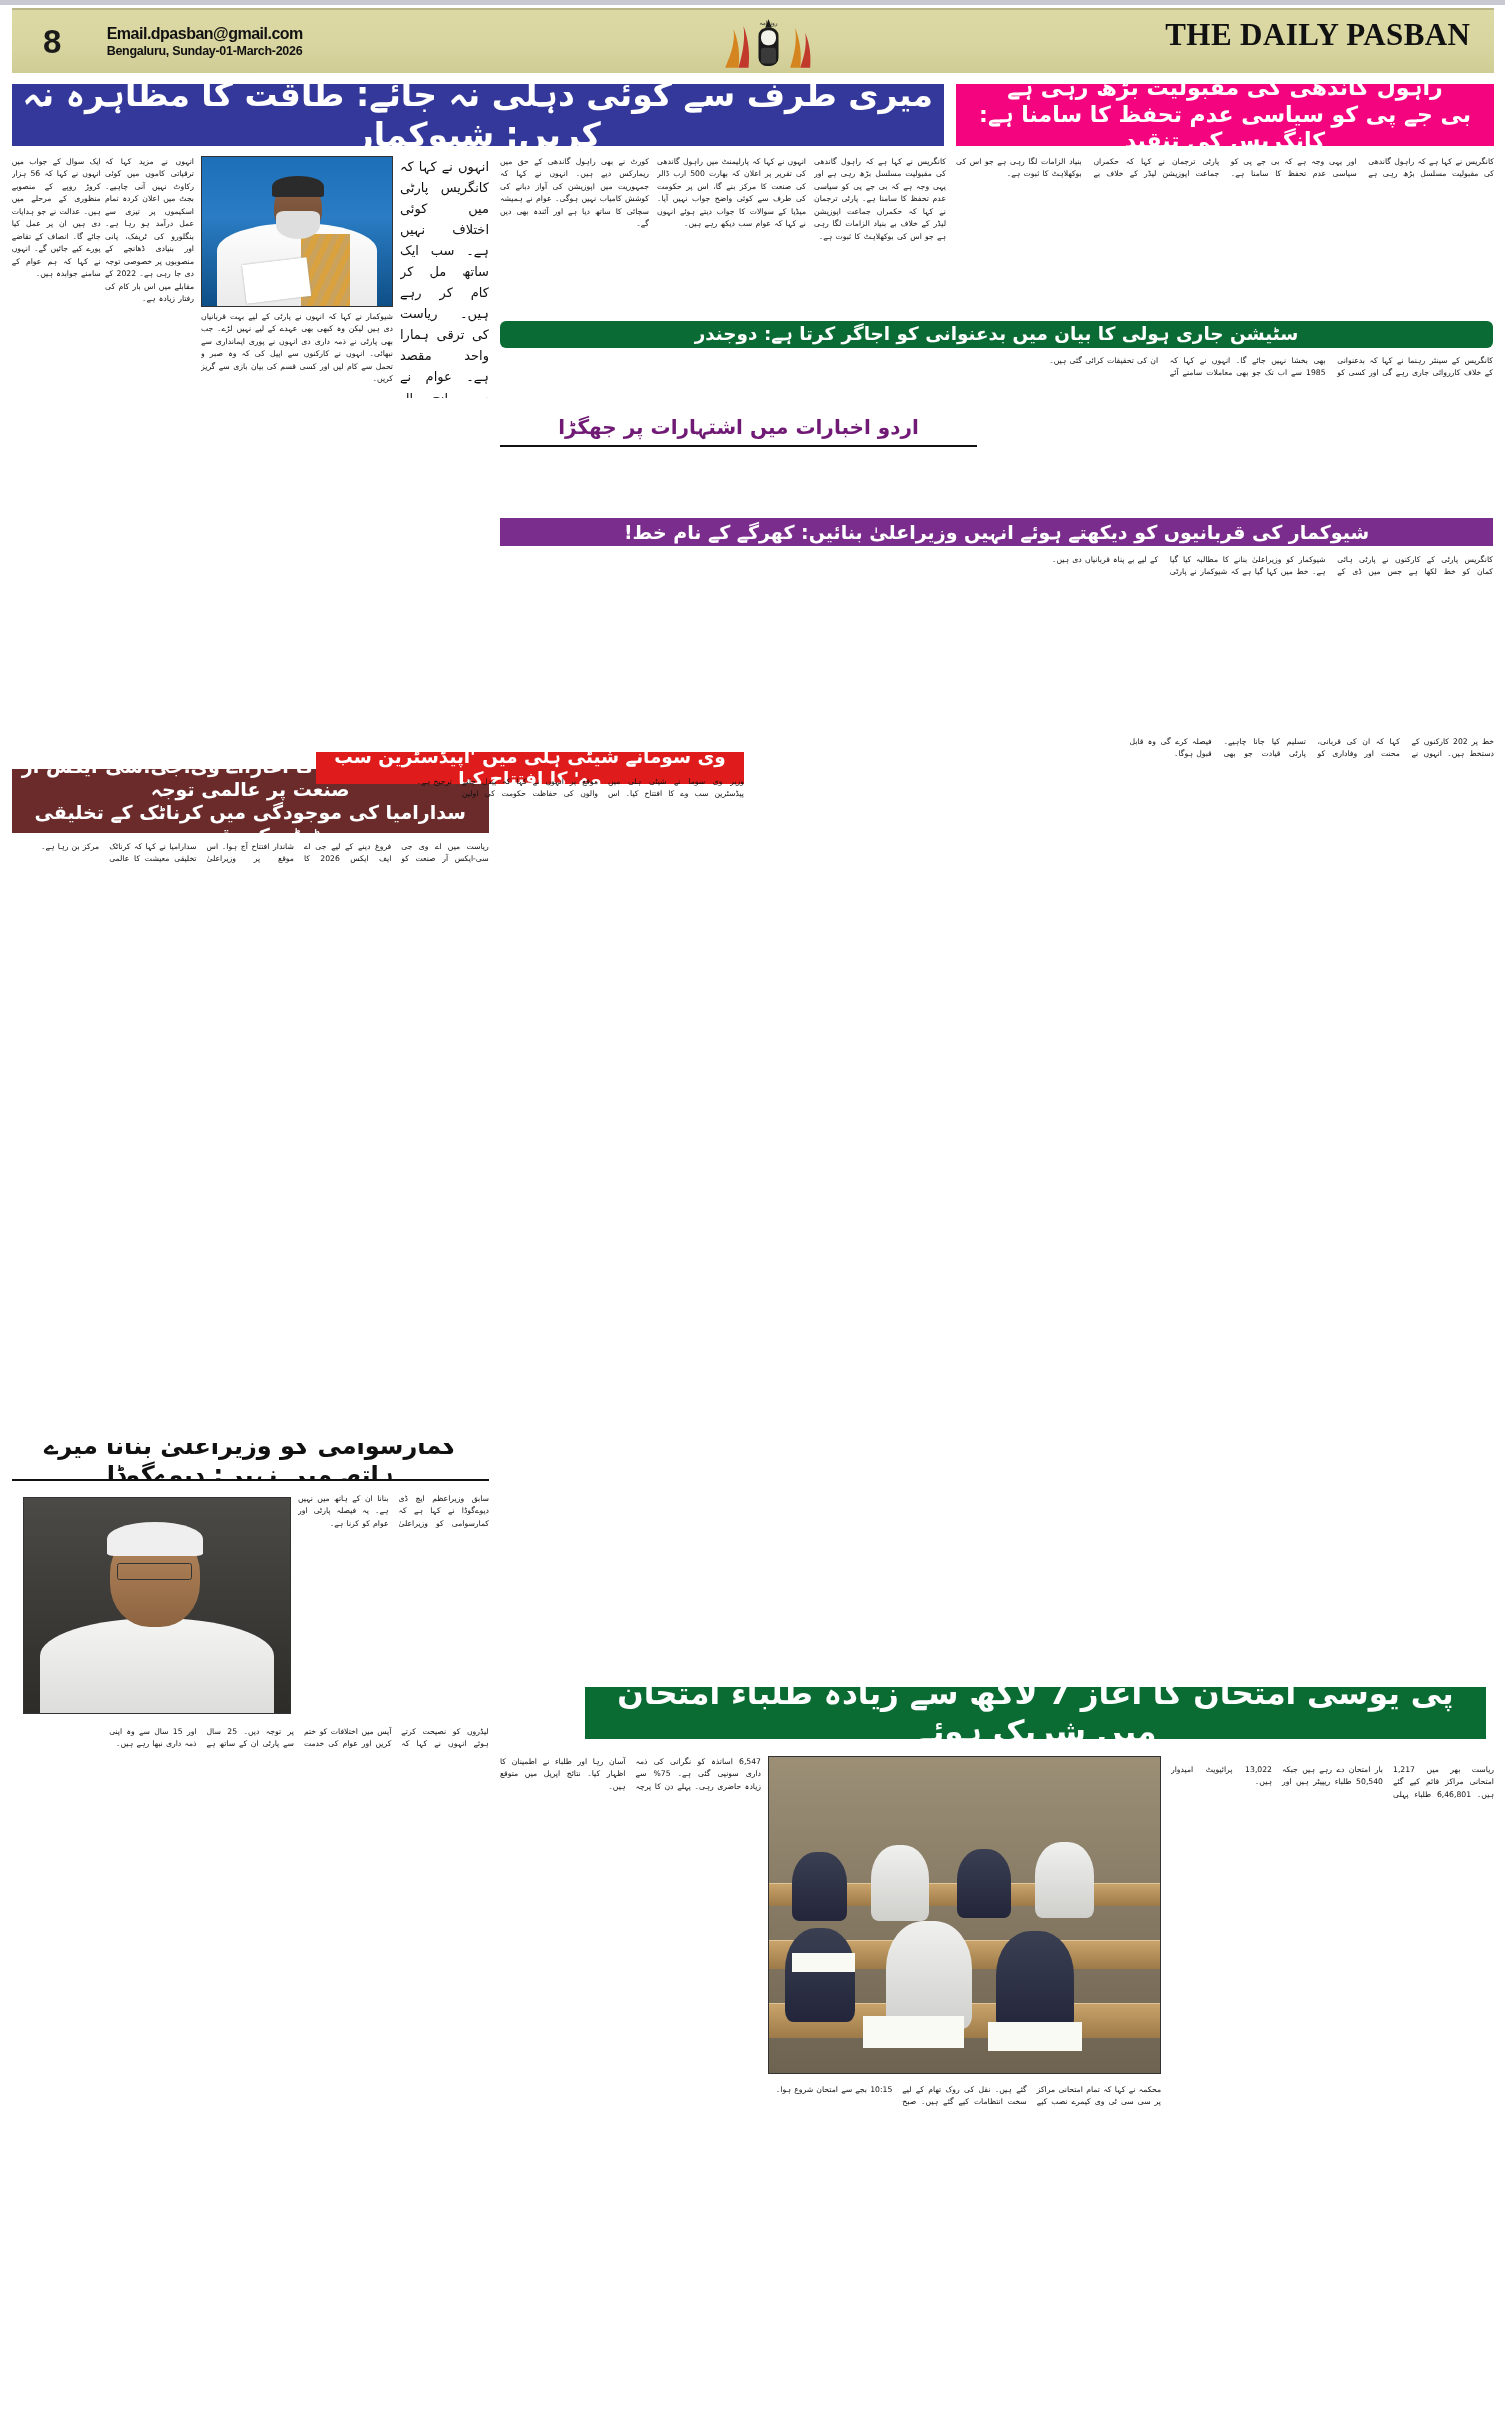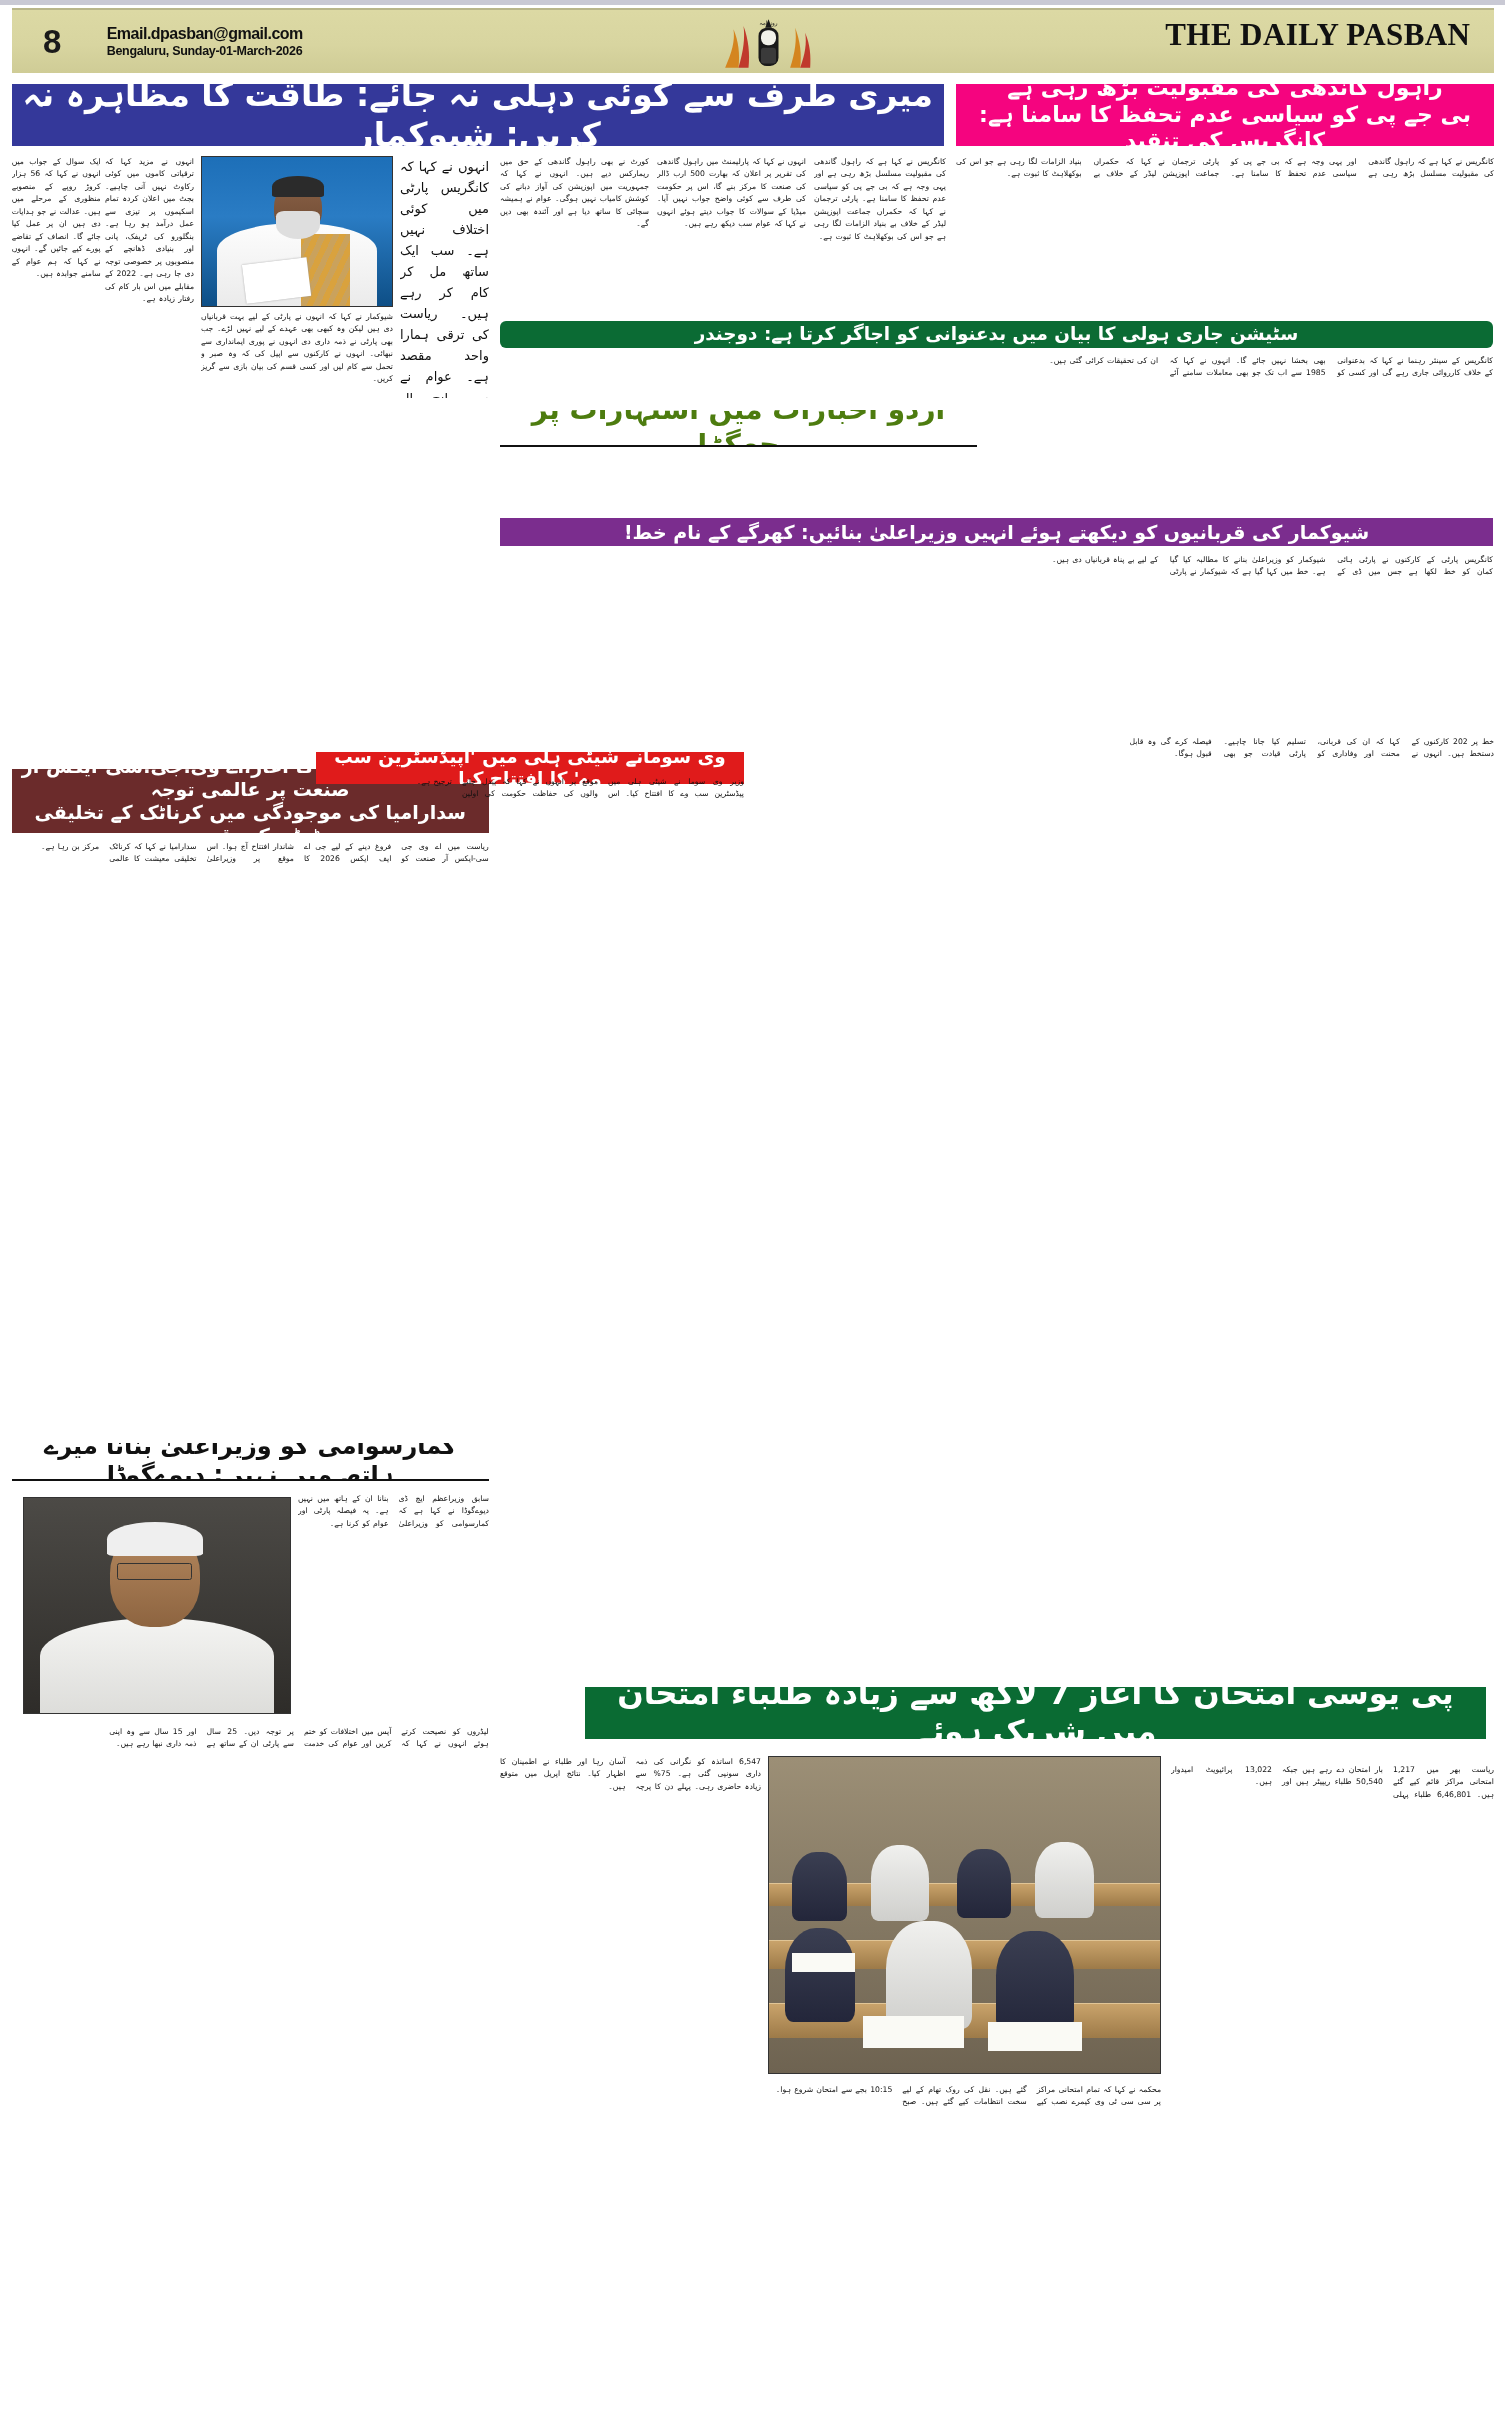--- a/index.html
+++ b/index.html
@@ -226,21 +226,21 @@
   <div class="banner green" style="left:500px; top:321px; width:993px; height:27px; font-size:18.4px;">سٹیشن جاری ہولی کا بیان میں بدعنوانی کو اجاگر کرتا ہے: دوجندر</div>
 
   <div class="urdu" style="left:500px; top:355px; width:993px; height:149px; font-size:7.7px; column-count:6; column-gap:11.7px;">کانگریس کے سینئر رہنما نے کہا کہ بدعنوانی کے خلاف کارروائی جاری رہے گی اور کسی کو بھی بخشا نہیں جائے گا۔ انہوں نے کہا کہ 1985 سے اب تک جو بھی معاملات سامنے آئے ان کی تحقیقات کرائی گئی ہیں۔</div>
 
   <div class="banner maroon" style="left:11.7px; top:769px; width:477px; height:64px; font-size:19px; white-space:pre-line;">جی اے ایف ایکس کا آغاز،اے وی.جی.سی-ایکس آر صنعت پر عالمی توجہ
 سدارامیا کی موجودگی میں کرناٹک کے تخلیقی ٹرڈن کو تقویت</div>
 
   <div class="urdu" style="left:11.7px; top:841px; width:477px; height:585px; font-size:7.7px; column-count:5; column-gap:10px;">ریاست میں اے وی جی سی-ایکس آر صنعت کو فروغ دینے کے لیے جی اے ایف ایکس 2026 کا شاندار افتتاح آج ہوا۔ اس موقع پر وزیراعلیٰ سدارامیا نے کہا کہ کرناٹک تخلیقی معیشت کا عالمی مرکز بن رہا ہے۔</div>
   <div class="urdu" style="left:11.7px; top:841px; width:0; height:0;">بنگلورو، 28 / فروری (پی این این)</div>
 
-  <div class="banner" style="left:500px; top:410px; width:477px; height:37px; font-size:28px; color:#4d7c0f; background:transparent; border-bottom:2.5px solid #111;">اردو اخبارات میں اشتہارات پر جھگڑا</div>
+  <div class="banner" style="left:500px; top:410px; width:477px; height:37px; font-size:20px; color:#701a75; background:transparent; border-bottom:2.5px solid #111;">اردو اخبارات میں اشتہارات پر جھگڑا</div>
 
   <div class="urdu" style="left:500px; top:455px; width:0; height:0;">بنگلورو(پی این این)</div>
 
   <div class="banner purple" style="left:500px; top:518px; width:993px; height:28.4px; font-size:19px;">شیوکمار کی قربانیوں کو دیکھتے ہوئے انہیں وزیراعلیٰ بنائیں: کھرگے  کے نام خط!</div>
 
   <div class="urdu" style="left:500px; top:554px; width:993px; height:167px; font-size:7.7px; column-count:6; column-gap:11.7px;">کانگریس پارٹی کے کارکنوں نے پارٹی ہائی کمان کو خط لکھا ہے جس میں ڈی کے شیوکمار کو وزیراعلیٰ بنانے کا مطالبہ کیا گیا ہے۔ خط میں کہا گیا ہے کہ شیوکمار نے پارٹی کے لیے بے پناہ قربانیاں دی ہیں۔</div>
   <div class="urdu" style="left:500px; top:554px; width:0; height:0;">میسور (پی این این)</div>
 
   <div class="banner red" style="left:316px; top:736px; width:428px; height:32px; font-size:18.4px;margin-top:16px;">وی سومانے شیٹی ہلی میں 'اپیڈسٹرین سب وے' کا افتتاح کیا</div>
 

